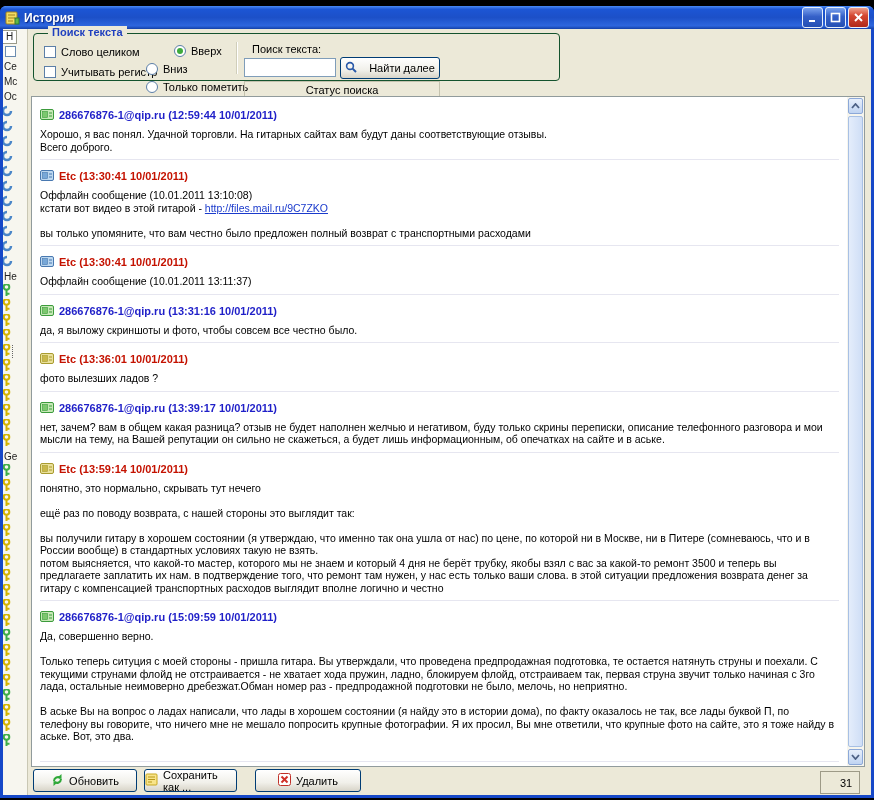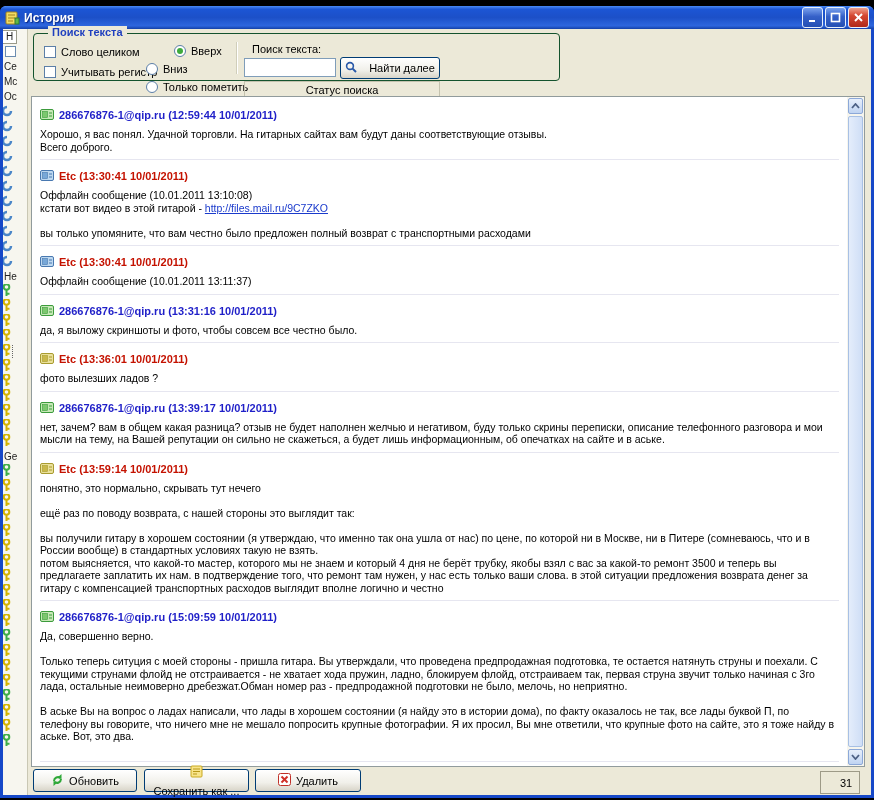--- a/index.html
+++ b/index.html
@@ -77,21 +77,21 @@
   #sc-up { top:1px; } #sc-down { bottom:1px; }
   #sc-thumb { position:absolute; left:1px; top:19px; bottom:19px; width:15px;
               border:1px solid #A8C0E4; border-radius:2px;
               background:linear-gradient(90deg,#E4EDFB,#CFDEF6); }
   
   .xpbtn { position:absolute; top:763px; height:23px; border:1px solid #003C74;
            border-radius:3px; font-size:11px; color:#000;
            background:linear-gradient(180deg,#FFFFFF,#F1F0EA 60%,#D8D4C8);
            display:flex; align-items:center; justify-content:center; gap:5px; }
   #btn-refresh { left:30px;  width:104px; }
-  #btn-save    { left:141px; width:105px;flex-direction:column; }
+  #btn-save    { left:141px; width:93px; }
   #btn-delete  { left:252px; width:106px; }
   #countbox { position:absolute; left:817px; top:765px; width:40px; height:23px;
               border:1px solid #9D9A87; font-size:11px; color:#000;
               display:flex; align-items:center; justify-content:center;padding-left:12px; }
 </style>
 </head>
 <body>
 
 <div id="window">
 

